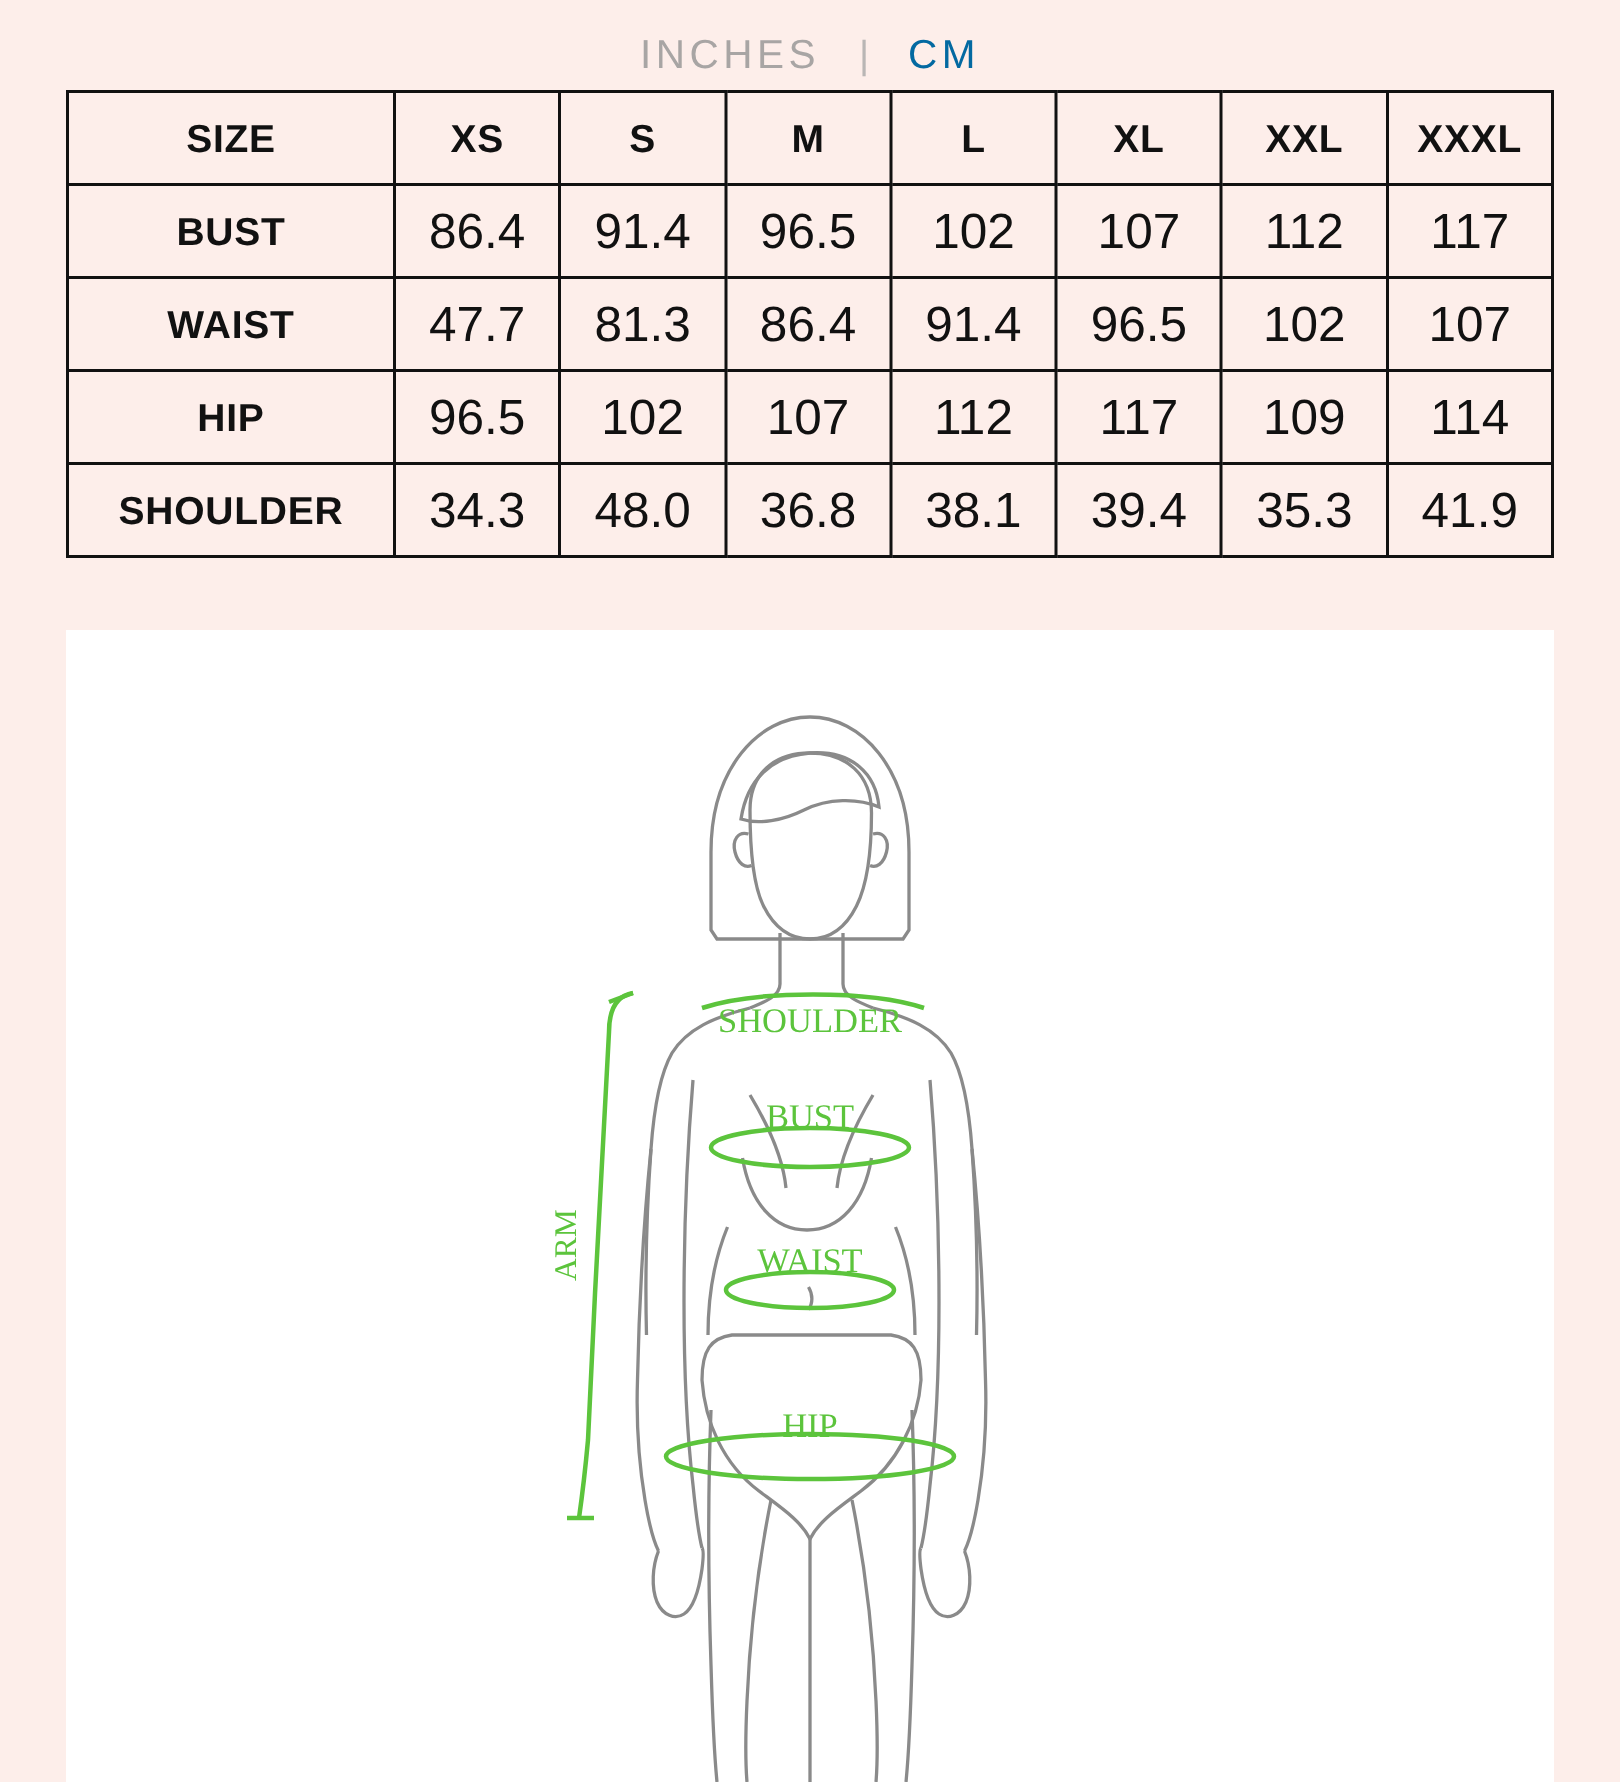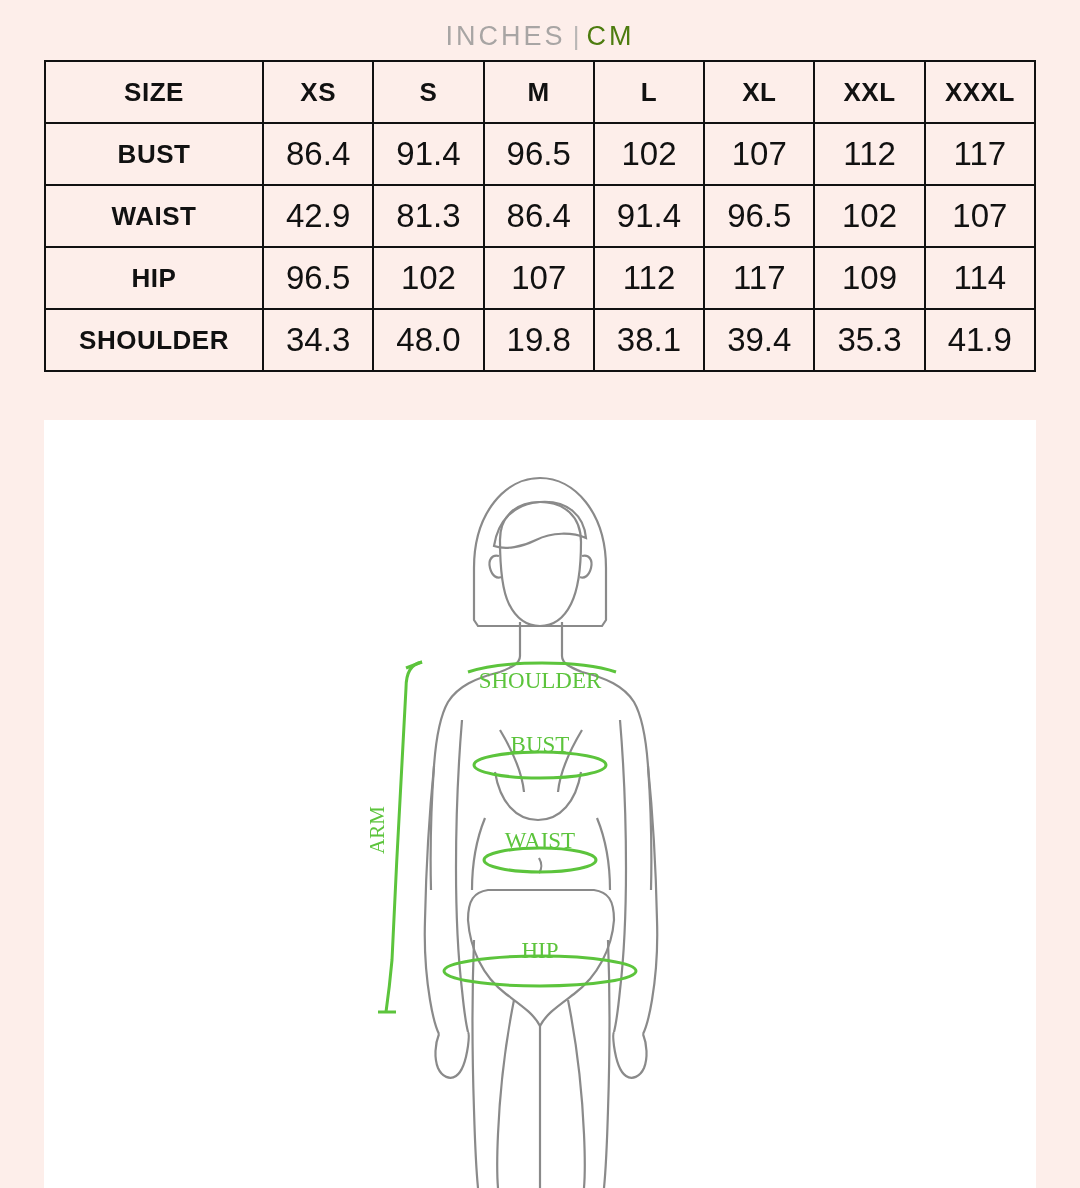--- a/index.html
+++ b/index.html
@@ -18,32 +18,32 @@
     width: 1080px;
     height: 1188px;
     box-sizing: border-box;
   }
 
   
   .unit-toggle {
     display: flex;
     align-items: center;
     justify-content: center;
-    gap: 5px;
+    gap: 24px;
     padding-top: 26px;
     height: 46px;
     box-sizing: border-box;
   }
   .unit-toggle .unit {
     font-size: 27px;
     letter-spacing: 3px;
     font-weight: 400;
   }
   .unit-inactive { color: #a8a5a4; }
-  .unit-active { color: #4d7c0f; }
+  .unit-active { color: #0369a1; }
   .unit-sep {
     color: #b9b6b5;
     font-size: 26px;
     font-weight: 300;
     margin: 0 2px;
   }
 
   
   .table-wrap {
     margin: 14px 44px 0 44px;
@@ -126,21 +126,21 @@
           <td class="val">86.4</td>
           <td class="val">91.4</td>
           <td class="val">96.5</td>
           <td class="val">102</td>
           <td class="val">107</td>
           <td class="val">112</td>
           <td class="val">117</td>
         </tr>
         <tr>
           <td class="rowhead">WAIST</td>
-          <td class="val">42.9</td>
+          <td class="val">47.7</td>
           <td class="val">81.3</td>
           <td class="val">86.4</td>
           <td class="val">91.4</td>
           <td class="val">96.5</td>
           <td class="val">102</td>
           <td class="val">107</td>
         </tr>
         <tr>
           <td class="rowhead">HIP</td>
           <td class="val">96.5</td>
@@ -148,21 +148,21 @@
           <td class="val">107</td>
           <td class="val">112</td>
           <td class="val">117</td>
           <td class="val">109</td>
           <td class="val">114</td>
         </tr>
         <tr>
           <td class="rowhead">SHOULDER</td>
           <td class="val">34.3</td>
           <td class="val">48.0</td>
-          <td class="val">19.8</td>
+          <td class="val">36.8</td>
           <td class="val">38.1</td>
           <td class="val">39.4</td>
           <td class="val">35.3</td>
           <td class="val">41.9</td>
         </tr>
       </tbody>
     </table>
   </div>
 
   <div class="figure-panel">

